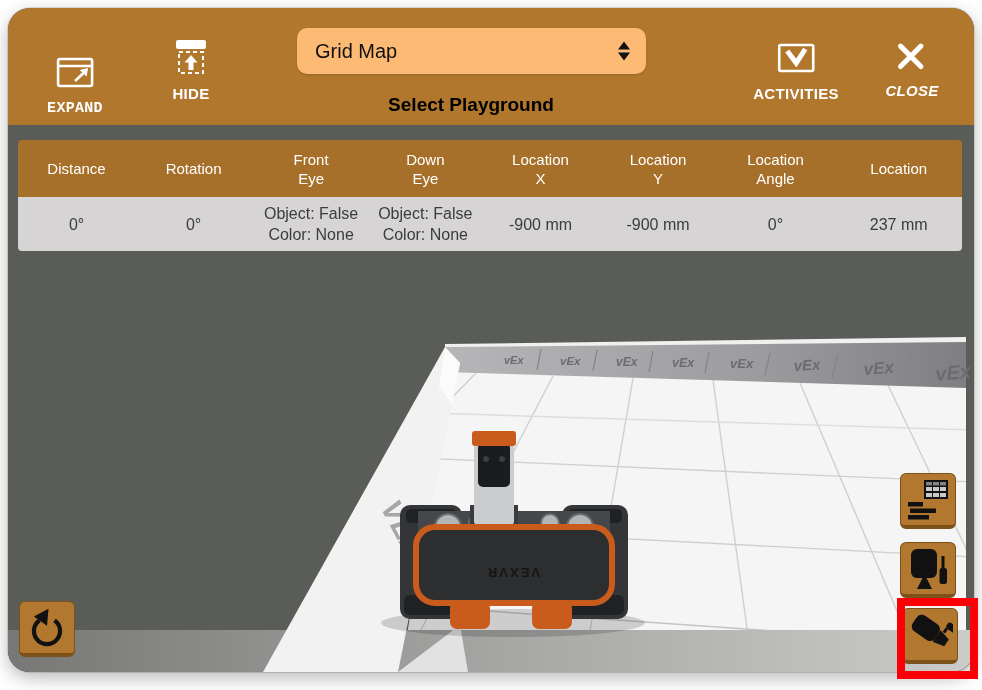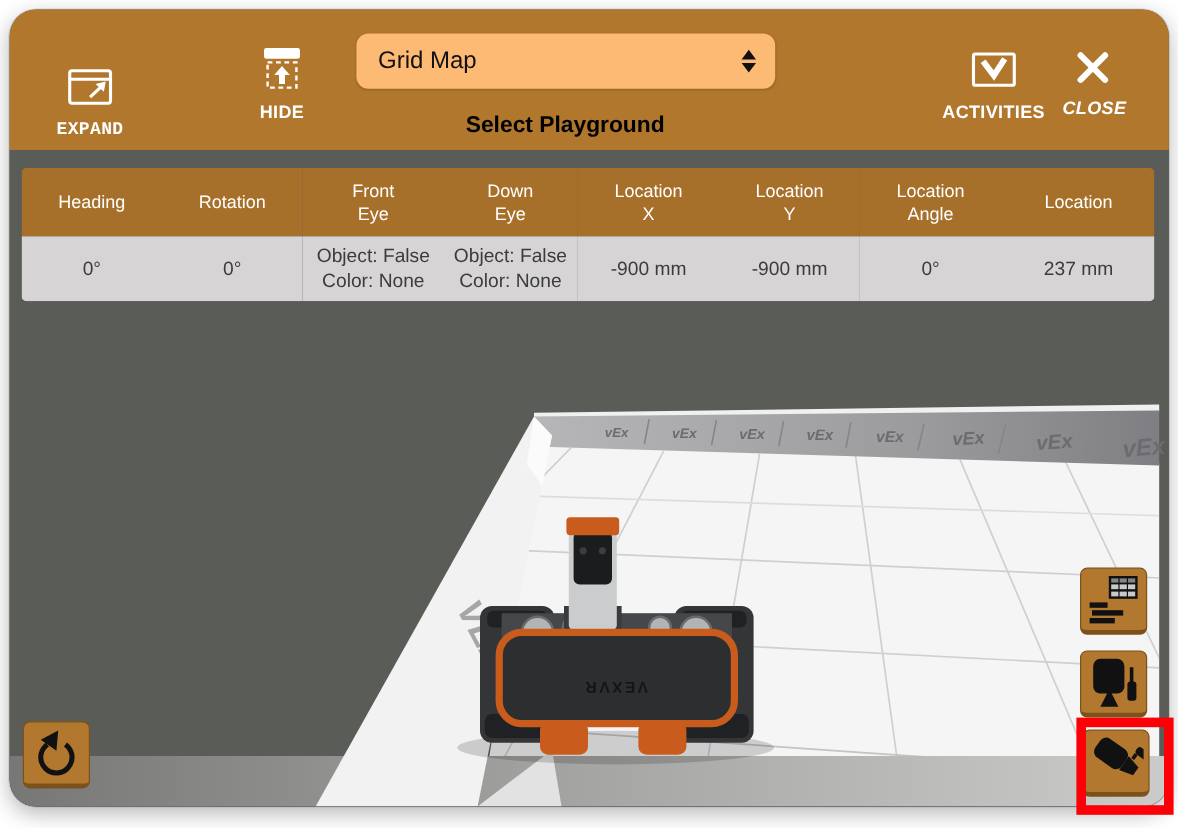--- a/index.html
+++ b/index.html
@@ -84,39 +84,39 @@
     <div class="tb-btn" style="left:67px; top:45px;font-family:Liberation Mono, monospace;">
       <svg class="tb-icon" viewBox="0 0 40 40">
         <rect x="3" y="6" width="34" height="27" rx="2" fill="none" stroke="#fff" stroke-width="2.6"></rect>
         <line x1="3" y1="13" x2="37" y2="13" stroke="#fff" stroke-width="2.6"></line>
         <line x1="20" y1="28" x2="30" y2="18.5" stroke="#fff" stroke-width="2.6"></line>
         <polygon points="33,15 24.5,17 31.5,23.5" fill="#fff"></polygon>
       </svg>
       <span class="lbl">EXPAND</span>
     </div>
 
-    <div class="tb-btn" style="left:183px; top:30px;margin-left:44px;">
+    <div class="tb-btn" style="left:183px; top:30px;">
       <svg class="tb-icon" viewBox="0 0 40 40">
         <rect x="5" y="2" width="30" height="9" rx="2" fill="#fff"></rect>
         <rect x="8" y="14" width="24" height="21" fill="none" stroke="#fff" stroke-width="2" stroke-dasharray="4 3"></rect>
         <polygon points="20,17 26.5,24.5 22.5,24.5 22.5,32 17.5,32 17.5,24.5 13.5,24.5" fill="#fff"></polygon>
       </svg>
       <span class="lbl">HIDE</span>
     </div>
 
     <div class="select-box">
       <span class="val">Grid Map</span>
       <span class="spinner">
           <span class="up"></span>
           <span class="down"></span>
         </span>
     </div>
     <div class="subtitle">Select Playground</div>
 
-    <div class="tb-btn" style="left:820px; top:30px;">
+    <div class="tb-btn" style="left:788px; top:30px;">
       <svg class="tb-icon" viewBox="0 0 40 40">
         <rect x="3" y="7" width="34" height="26" rx="1.5" fill="none" stroke="#fff" stroke-width="2.6"></rect>
         <polyline points="11,13 20,25 29,11" fill="none" stroke="#fff" stroke-width="5"></polyline>
       </svg>
       <span class="lbl">ACTIVITIES</span>
     </div>
 
     <div class="tb-btn" style="left:904px; top:33px;font-style:italic;">
       <svg class="tb-icon" viewBox="0 0 40 40" style="width:34px;height:34px;">
         <line x1="6" y1="6" x2="30" y2="30" stroke="#fff" stroke-width="6" stroke-linecap="round"></line>
@@ -235,21 +235,21 @@
           <col style="width:12.5%">
           <col style="width:11.7%">
         <col style="width:12.7%">
           <col style="width:12.2%">
           <col style="width:12.7%">
           <col style="width:13.4%">
       </colgroup>
       <tbody>
           <tr>
         <th>
-              <div>Heading</div>
+              <div>Distance</div>
             </th>
         <th>
               <div>Rotation</div>
             </th>
         <th>
               <div>Front</div>
               <div>Eye</div>
             </th>
         <th>
               <div>Down</div>

